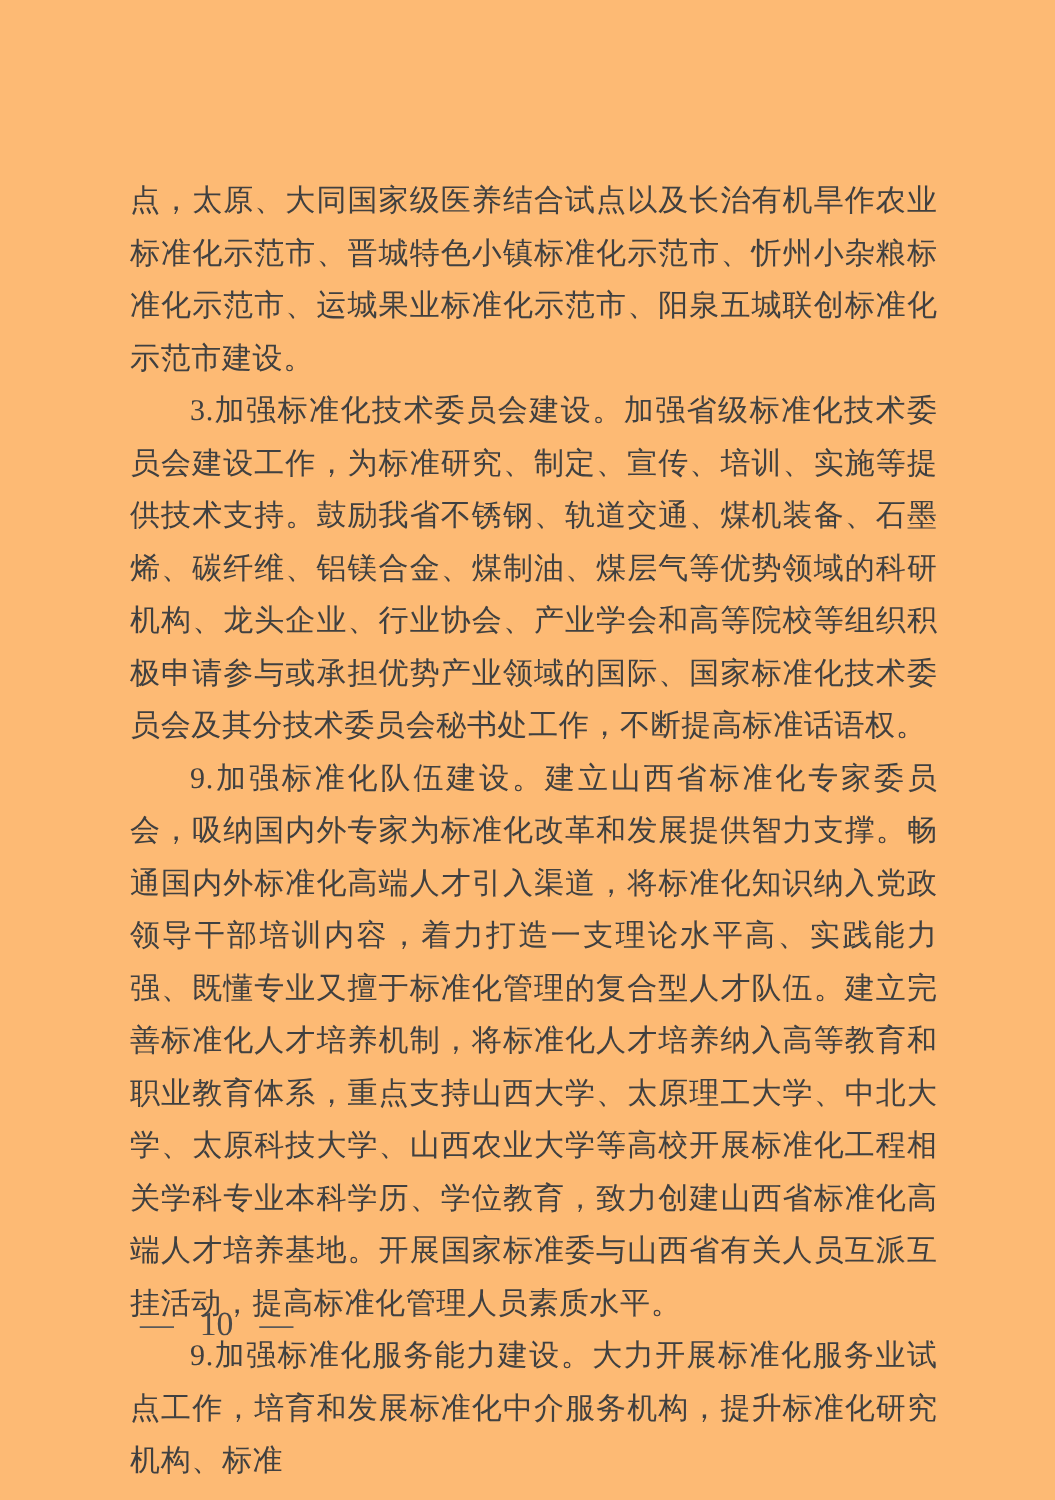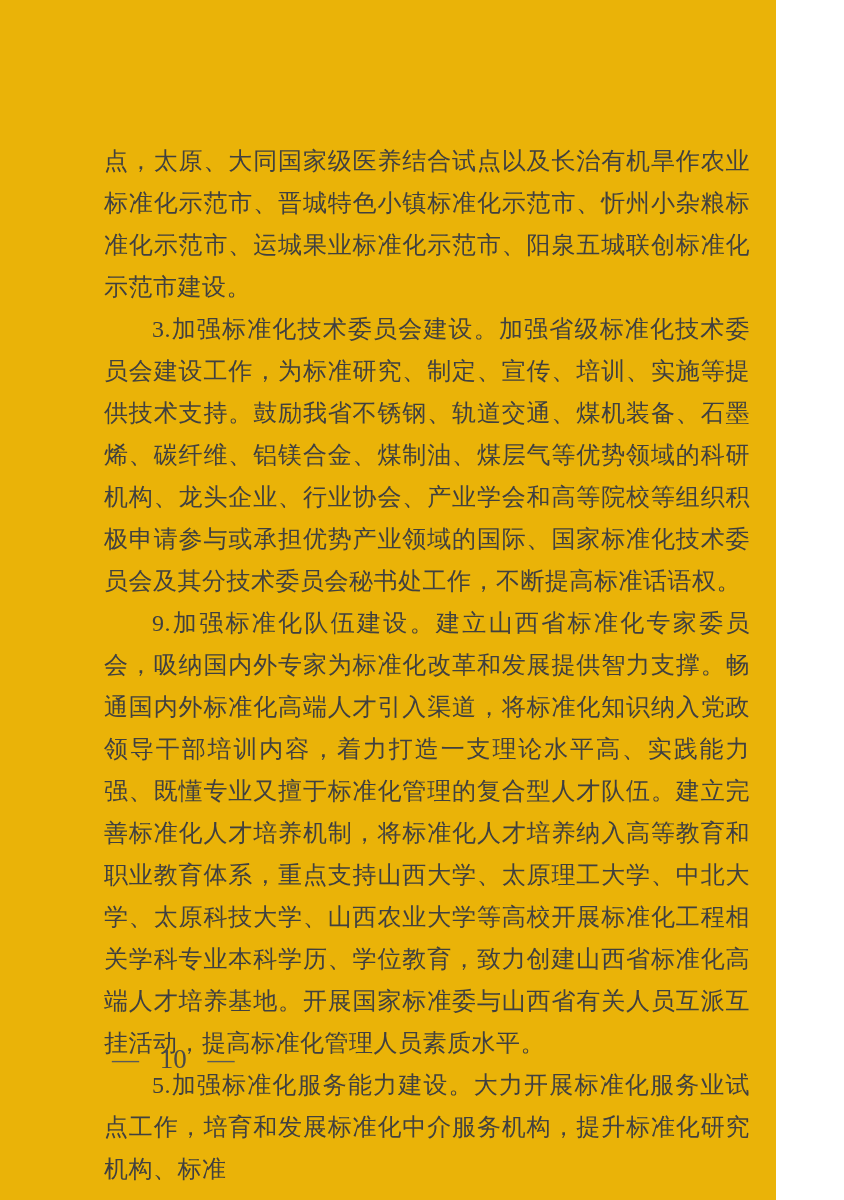--- a/index.html
+++ b/index.html
@@ -2,23 +2,23 @@
 <html><head>
 <meta charset="utf-8">
 <style>
   html, body {
     margin: 0;
     padding: 0;
     background: #ffffff;
   }
   .page {
     position: relative;
-    width: 776px;
+    width: 844px;
     height: 1200px;
-    background: #eab308;
+    background: #fdba74;
     overflow: hidden;
     font-family: "Liberation Serif", "DejaVu Serif", serif;
   }
   .content {
     position: absolute;
     left: 104px;
     top: 140px;
     width: 646px;
   }
   .content p {
@@ -62,21 +62,21 @@
 
 <div class="page">
 
   <div class="content">
     <p>点，太原、大同国家级医养结合试点以及长治有机旱作农业标准化示范市、晋城特色小镇标准化示范市、忻州小杂粮标准化示范市、运城果业标准化示范市、阳泉五城联创标准化示范市建设。</p>
 
     <p class="indent">3.加强标准化技术委员会建设。加强省级标准化技术委员会建设工作，为标准研究、制定、宣传、培训、实施等提供技术支持。鼓励我省不锈钢、轨道交通、煤机装备、石墨烯、碳纤维、铝镁合金、煤制油、煤层气等优势领域的科研机构、龙头企业、行业协会、产业学会和高等院校等组织积极申请参与或承担优势产业领域的国际、国家标准化技术委员会及其分技术委员会秘书处工作，不断提高标准话语权。</p>
 
     <p class="indent">9.加强标准化队伍建设。建立山西省标准化专家委员会，吸纳国内外专家为标准化改革和发展提供智力支撑。畅通国内外标准化高端人才引入渠道，将标准化知识纳入党政领导干部培训内容，着力打造一支理论水平高、实践能力强、既懂专业又擅于标准化管理的复合型人才队伍。建立完善标准化人才培养机制，将标准化人才培养纳入高等教育和职业教育体系，重点支持山西大学、太原理工大学、中北大学、太原科技大学、山西农业大学等高校开展标准化工程相关学科专业本科学历、学位教育，致力创建山西省标准化高端人才培养基地。开展国家标准委与山西省有关人员互派互挂活动，提高标准化管理人员素质水平。</p>
 
-    <p class="indent">5.加强标准化服务能力建设。大力开展标准化服务业试点工作，培育和发展标准化中介服务机构，提升标准化研究机构、标准</p>
+    <p class="indent">9.加强标准化服务能力建设。大力开展标准化服务业试点工作，培育和发展标准化中介服务机构，提升标准化研究机构、标准</p>
   </div>
 
   <div class="footer">
     <span class="dash">—</span>
     <span class="num">10</span>
     <span class="dash right">—</span>
   </div>
 
 </div>
 

